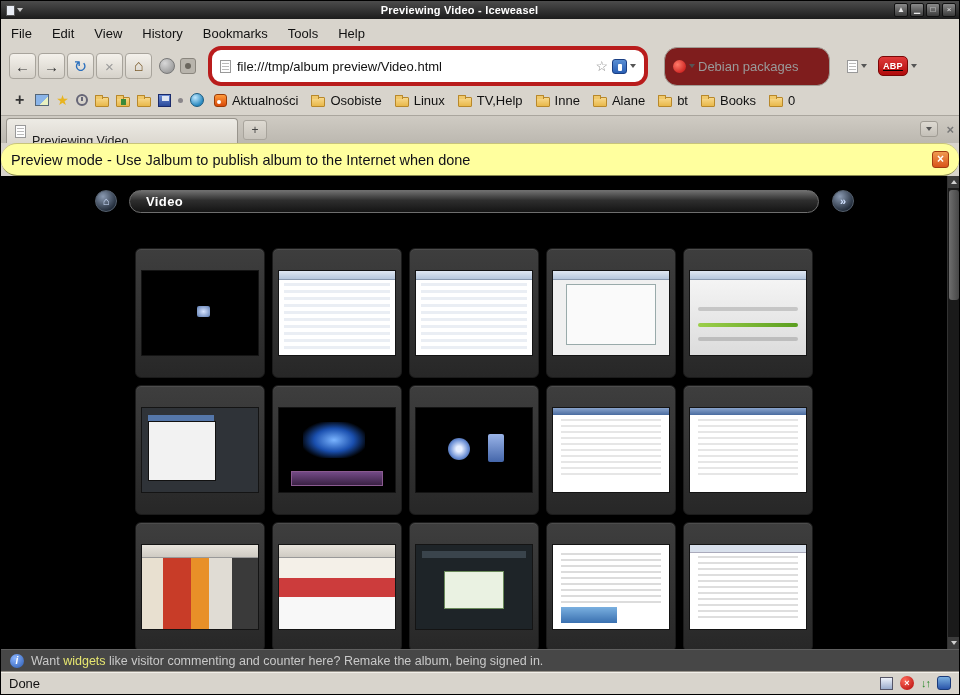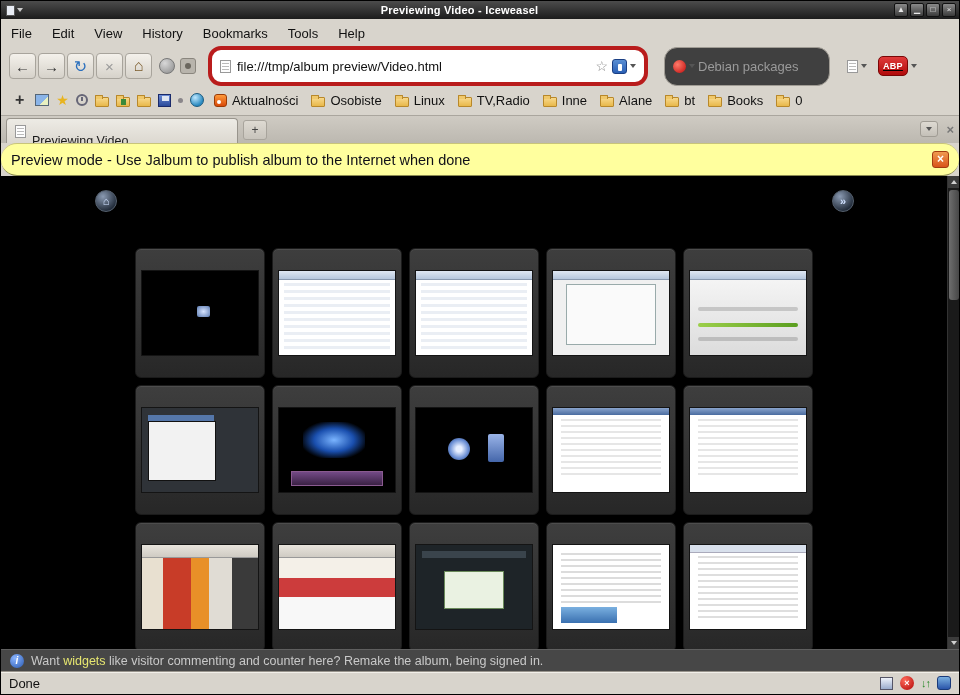--- a/index.html
+++ b/index.html
@@ -30,21 +30,21 @@
   .nav-ext1 { width: 16px; height: 16px; border-radius: 50%; background: radial-gradient(circle at 35% 30%, #d8d8d8, #8a8a8a); border: 1px solid #777; margin: 0 5px; }
   .nav-ext2 { width: 16px; height: 16px; border-radius: 3px; background: #b8b4ac; border: 1px solid #8a867e; margin-right: 6px; position: relative; }
   .nav-ext2::after { content:''; position: absolute; left: 4px; top: 4px; width: 6px; height: 6px; border-radius: 50%; background: #6a665e; }
   .urlbar { width: 440px; height: 25px; background: #fff; border: 4px solid #b91c1c; border-radius: 13px; display: flex; align-items: center; padding: 16px 8px; margin-left: 6px; font-size: 13px; }
   .doc-ico { width: 11px; height: 13px; border: 1px solid #999; background: #fdfdfd; position: relative; flex: 0 0 11px; }
   .doc-ico::after { content:''; position: absolute; top: 2px; left: 1px; right: 1px; height: 7px; background: repeating-linear-gradient(180deg,#bbb 0 1px,#fff 1px 3px); }
   .url-text { flex: 1; color: #111; white-space: nowrap; overflow: hidden; margin-left: 6px; }
   .star { color: #8a8a8a; font-size: 14px; margin: 0 4px; }
   .url-badge { width: 15px; height: 15px; border-radius: 3px; background: linear-gradient(#5a8fd4,#2a5fb4); border: 1px solid #1a3f84; margin-right: 3px; position: relative; }
   .url-badge::after { content:''; position: absolute; left: 5px; top: 4px; width: 4px; height: 7px; background: #fff; border-radius: 1px; }
-  .searchbar { width: 166px; height: 39px; background: #404040; border: 1px solid #a09c94; border-radius: 13px; display: flex; align-items: center; padding: 0 8px; margin-left: 16px; font-size: 13px; gap: 3px; }
+  .searchbar { width: 166px; height: 39px; background: #7f1d1d; border: 1px solid #a09c94; border-radius: 13px; display: flex; align-items: center; padding: 0 8px; margin-left: 16px; font-size: 13px; gap: 3px; }
   .search-engine { width: 13px; height: 13px; border-radius: 50%; background: radial-gradient(circle at 35% 35%, #ff7a6a, #c00a0a); flex: 0 0 13px; }
   .search-placeholder { color: #9a9a9a; white-space: nowrap; overflow: hidden; }
   .tool-btn { display: flex; align-items: center; gap: 3px; margin-left: 14px; padding: 3px; }
   .abp { display: flex; align-items: center; gap: 3px; margin-left: 8px; text-decoration: underline; }
   .abp-badge { background: linear-gradient(#e03a3a,#b00a0a); color: #fff; font-weight: bold; font-size: 9px; padding: 4px 4px; border-radius: 5px; border: 1px solid #7a0606; letter-spacing: .3px; }
 
   
   .bookmarksbar { height: 30px; flex: 0 0 30px; display: flex; align-items: center; padding-left: 10px; gap: 7px; font-size: 13px; color: #111; }
   .bm-plus { font-size: 16px; font-weight: bold; color: #333; padding: 0 4px; }
   .icon-pic { width: 14px; height: 12px; background: linear-gradient(135deg,#8ab4e8 60%,#e8f0c0 60%); border: 1px solid #567; }
@@ -221,21 +221,21 @@
     <div class="bm-item">
       <span class="icon-folder"></span>
       <span>Osobiste</span>
     </div>
     <div class="bm-item">
       <span class="icon-folder"></span>
       <span>Linux</span>
     </div>
     <div class="bm-item">
       <span class="icon-folder"></span>
-      <span>TV,Radio</span>
+      <span>TV,Help</span>
     </div>
     <div class="bm-item">
       <span class="icon-folder"></span>
       <span>Inne</span>
     </div>
     <div class="bm-item">
       <span class="icon-folder"></span>
       <span>Alane</span>
     </div>
     <div class="bm-item">
@@ -268,20 +268,23 @@
 
   <div class="notification">
     <span class="notif-text">Preview mode - Use Jalbum to publish album to the Internet when done</span>
     <div class="notif-close">×</div>
   </div>
 
   <div class="content">
     <div class="album-header">
       <div class="circle-btn up">
           <span>⌂</span>
+        </div>
+      <div class="title-pill">
+          <span>Video</span>
         </div>
       <div class="circle-btn next">
           <span>»</span>
         </div>
     </div>
     <div class="grid">
         <div class="thumb" title="video frame on black player">
           <div class="thumb-img v-media-black"></div>
         </div>
         <div class="thumb" title="file manager window">

